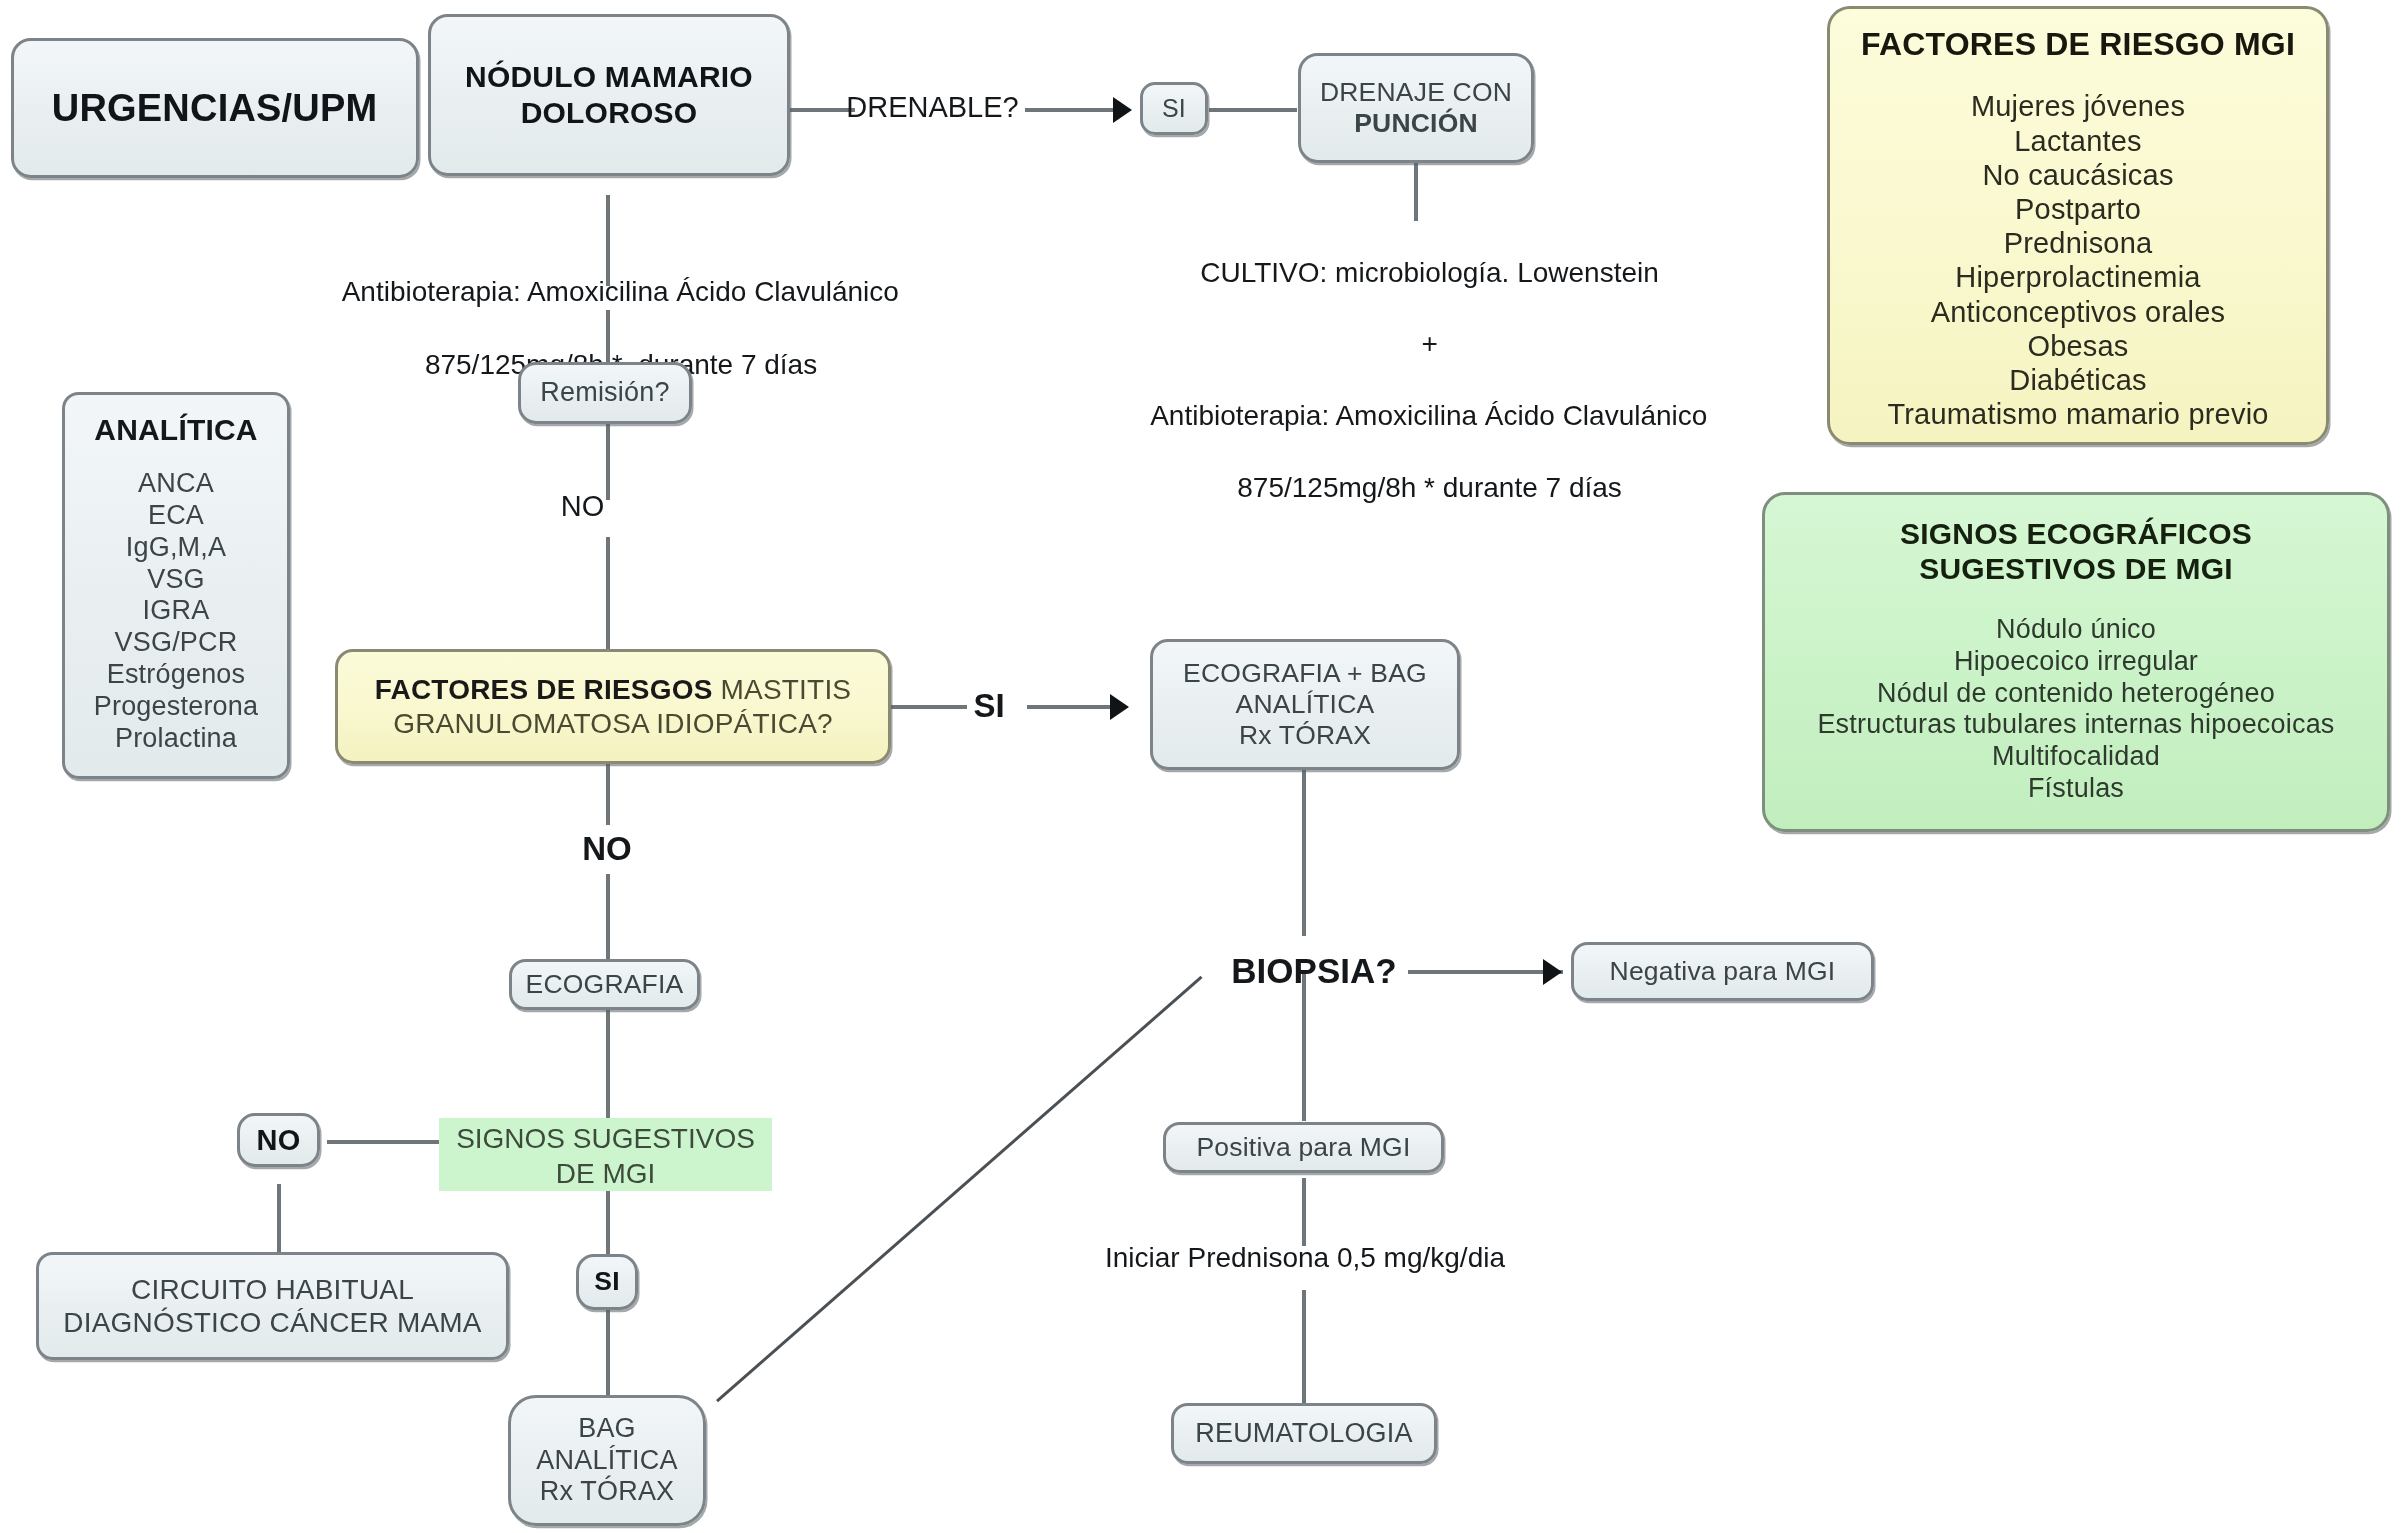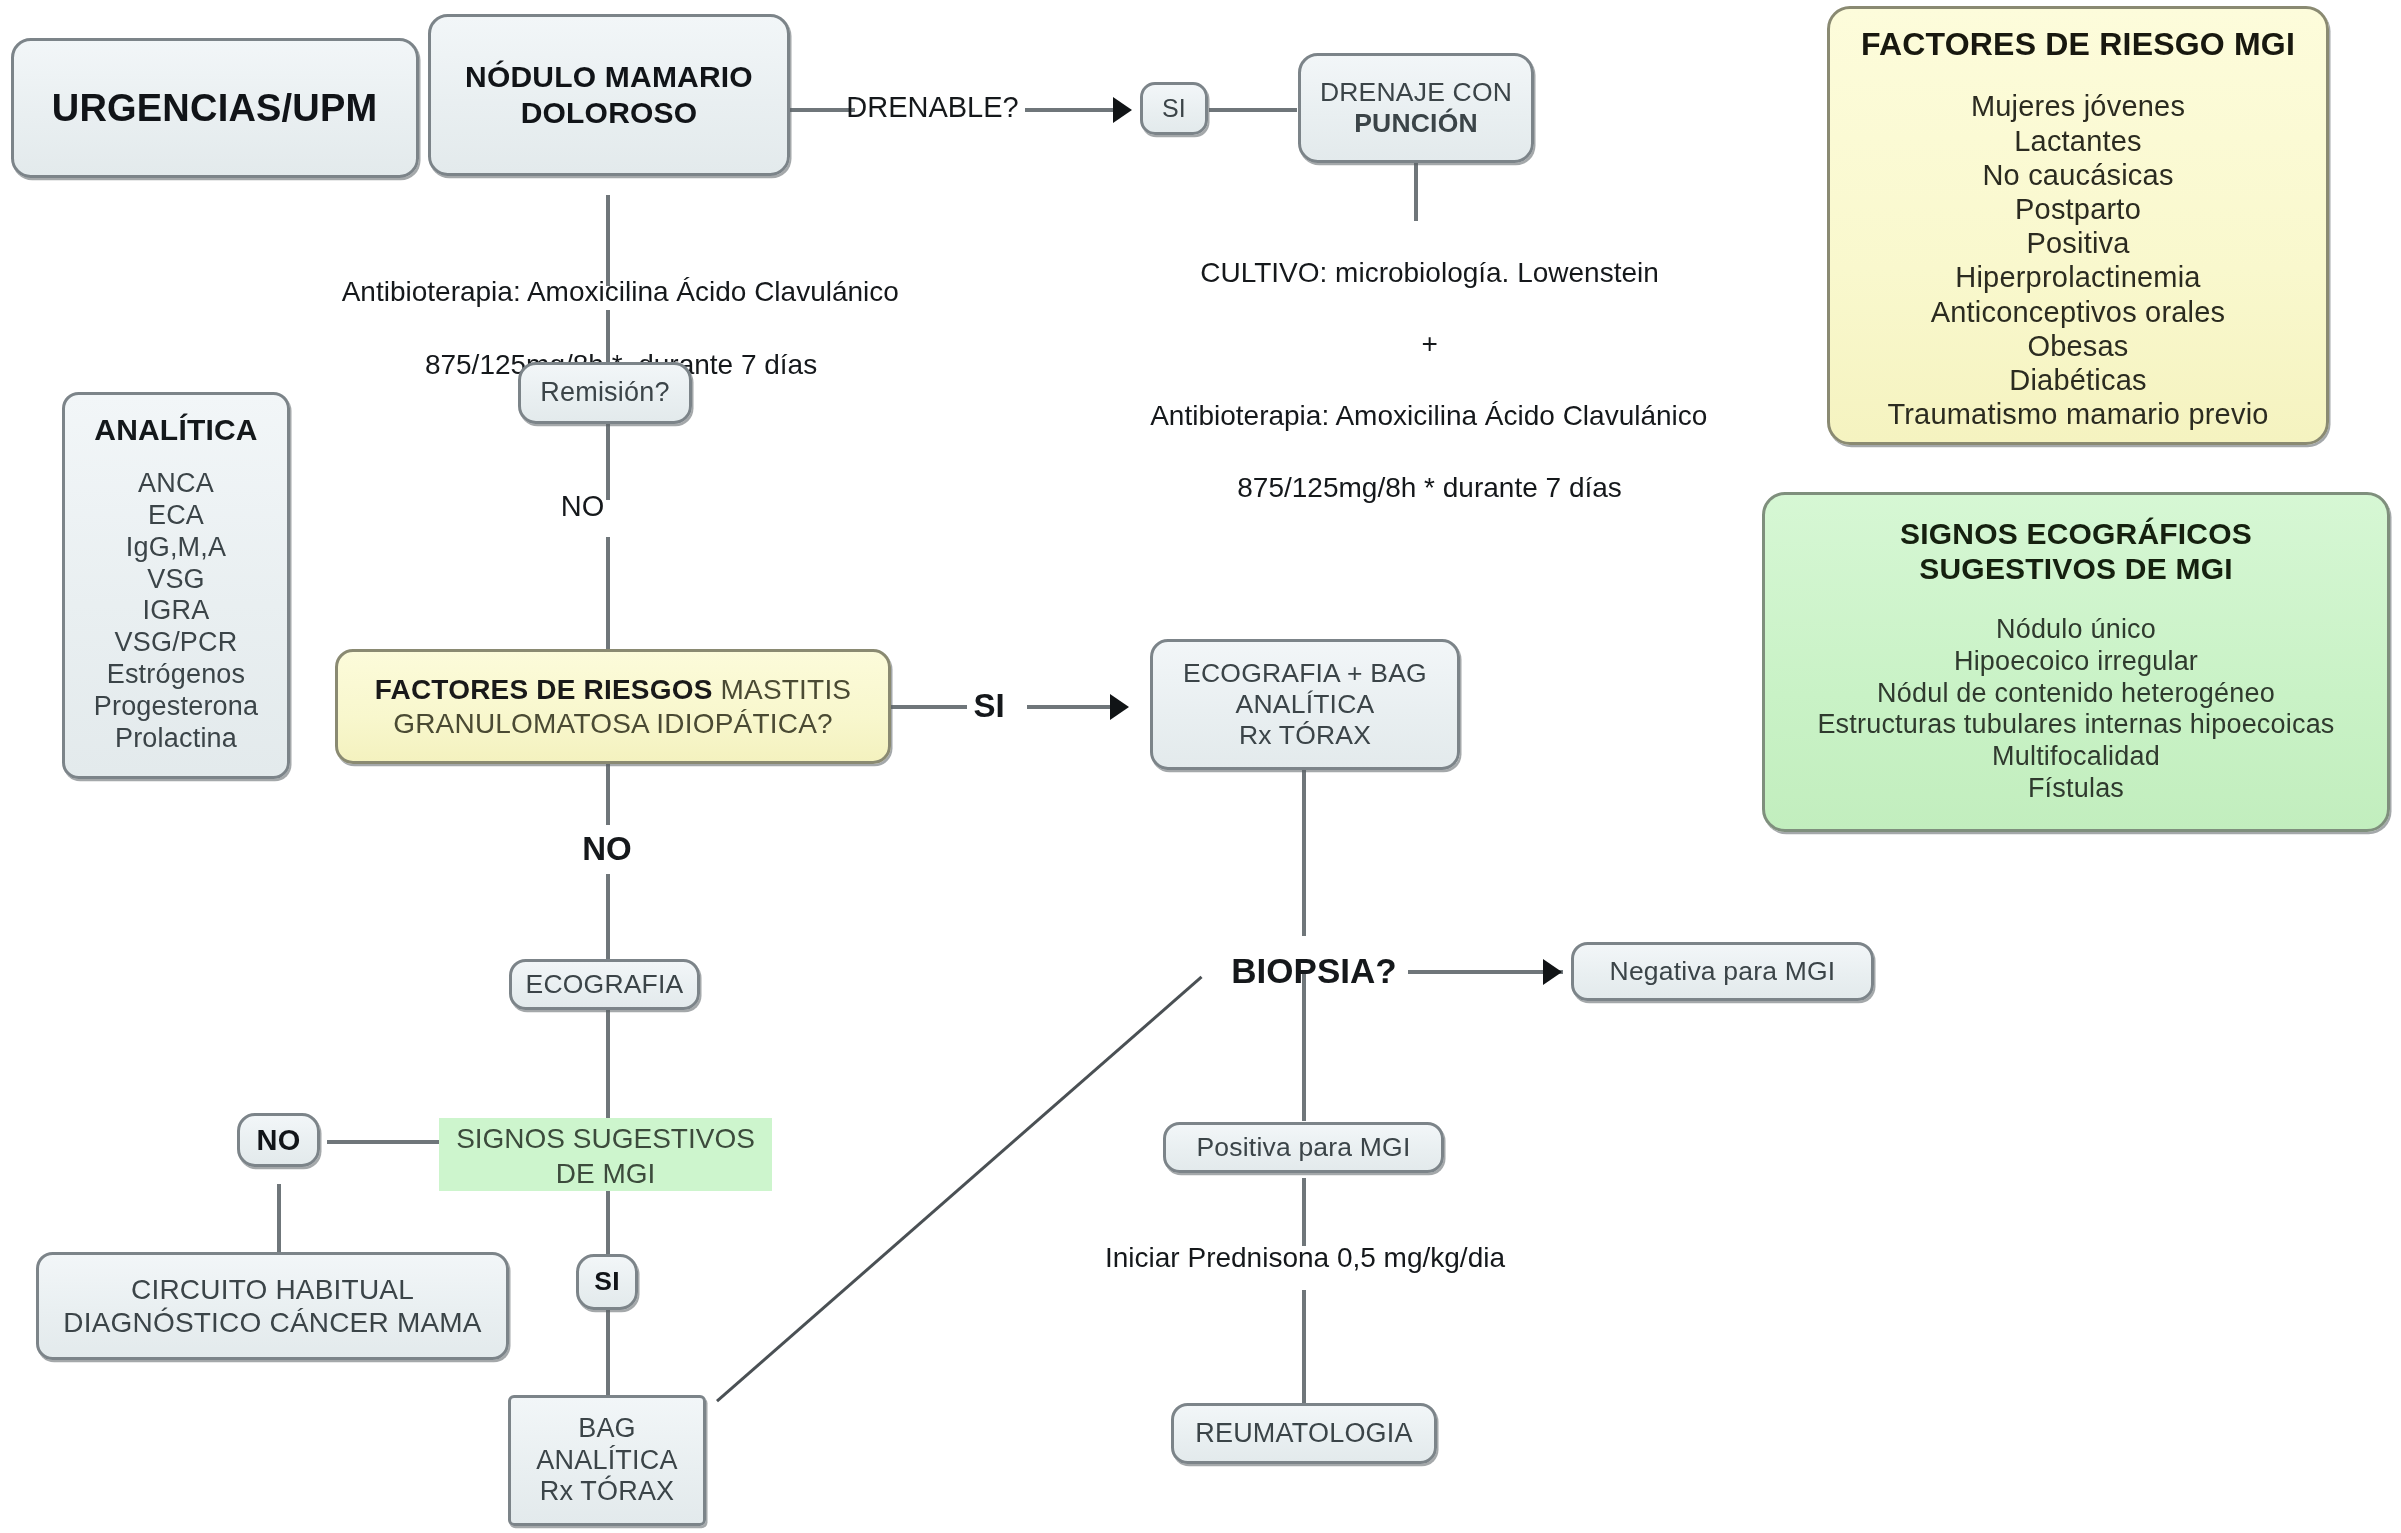--- a/index.html
+++ b/index.html
@@ -273,37 +273,37 @@
   </div>
 
   <div class="node small-pill bold" style="left:576px; top:1254px; width:62px; height:56px; font-size:26.5px; border-radius:18px;">
     <span class="inner">SI</span>
   </div>
 
   <div class="node small-pill" style="left:1171px; top:1403px; width:266px; height:61px; font-size:27px; border-radius:16.6px;">
     <span class="inner">REUMATOLOGIA</span>
   </div>
 
-  <div class="node" style="left:508px; top:1395px; width:198px; height:131px; font-size:27px; border-radius:6px;">
+  <div class="node" style="left:508px; top:1395px; width:198px; height:131px; font-size:27px; border-radius:28px;">
     <span class="inner">
       <span>BAG</span><br>
       <span>ANALÍTICA</span><br>
       <span>Rx TÓRAX</span>
     </span>
   </div>
 
   <div class="node yellowbox" style="left:1827px; top:6px; width:502px; height:439px; font-size:29px; align-items:flex-start;">
     <span class="inner" style="padding-top:16.6px;">
       <span class="boxtitle" style="font-size:32px; color:#18180f; margin-bottom:26px;">FACTORES DE RIESGO MGI</span>
       <span class="listwrap">
         <span class="li">Mujeres jóvenes</span>
         <span class="li">Lactantes</span>
         <span class="li">No caucásicas</span>
         <span class="li">Postparto</span>
-        <span class="li">Positiva</span>
+        <span class="li">Prednisona</span>
         <span class="li">Hiperprolactinemia</span>
         <span class="li">Anticonceptivos orales</span>
         <span class="li">Obesas</span>
         <span class="li">Diabéticas</span>
         <span class="li">Traumatismo mamario previo</span>
       </span>
     </span>
   </div>
 
   <div class="node greenbox" style="left:1762px; top:492px; width:628px; height:340px; font-size:27px; align-items:flex-start;">

